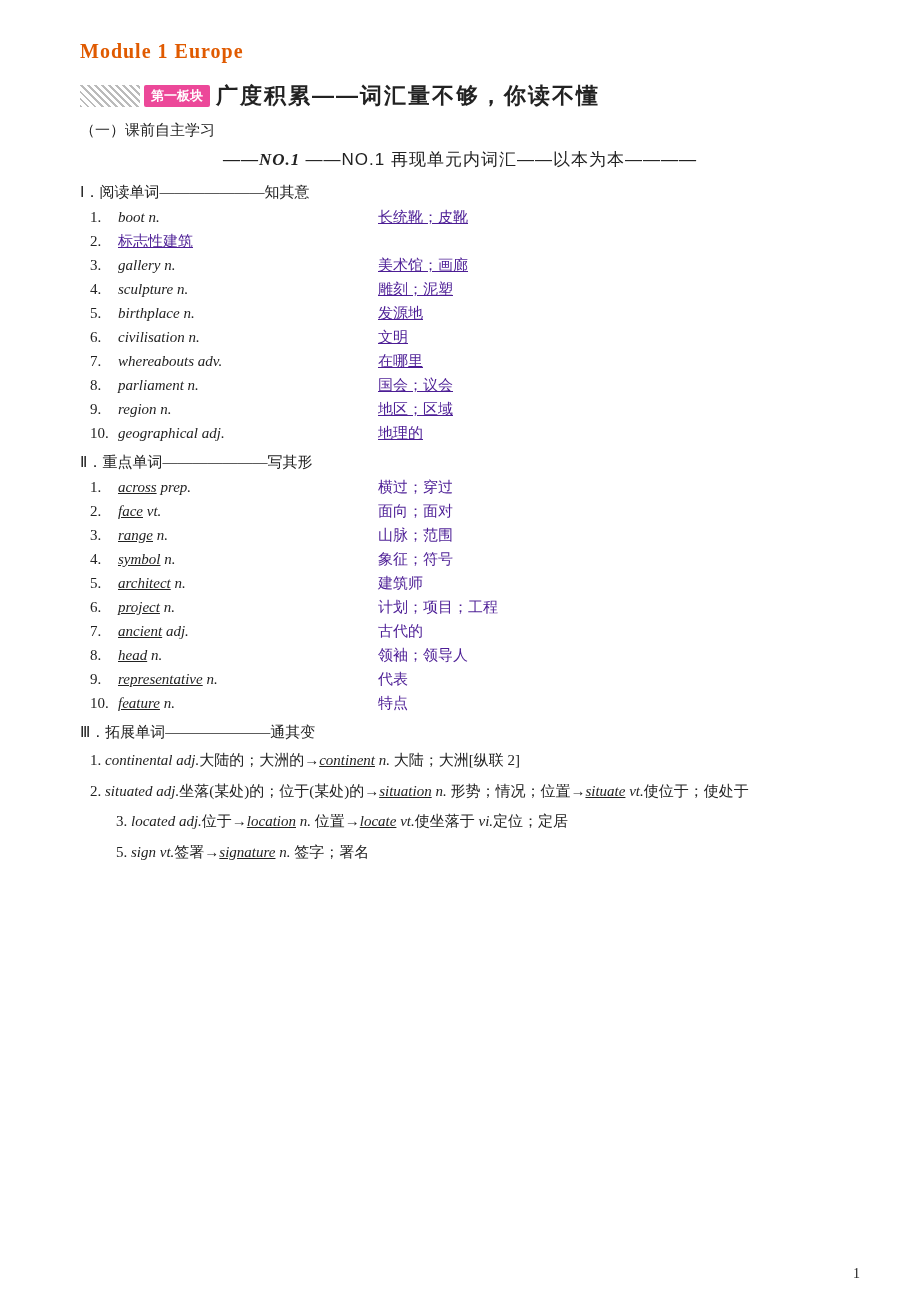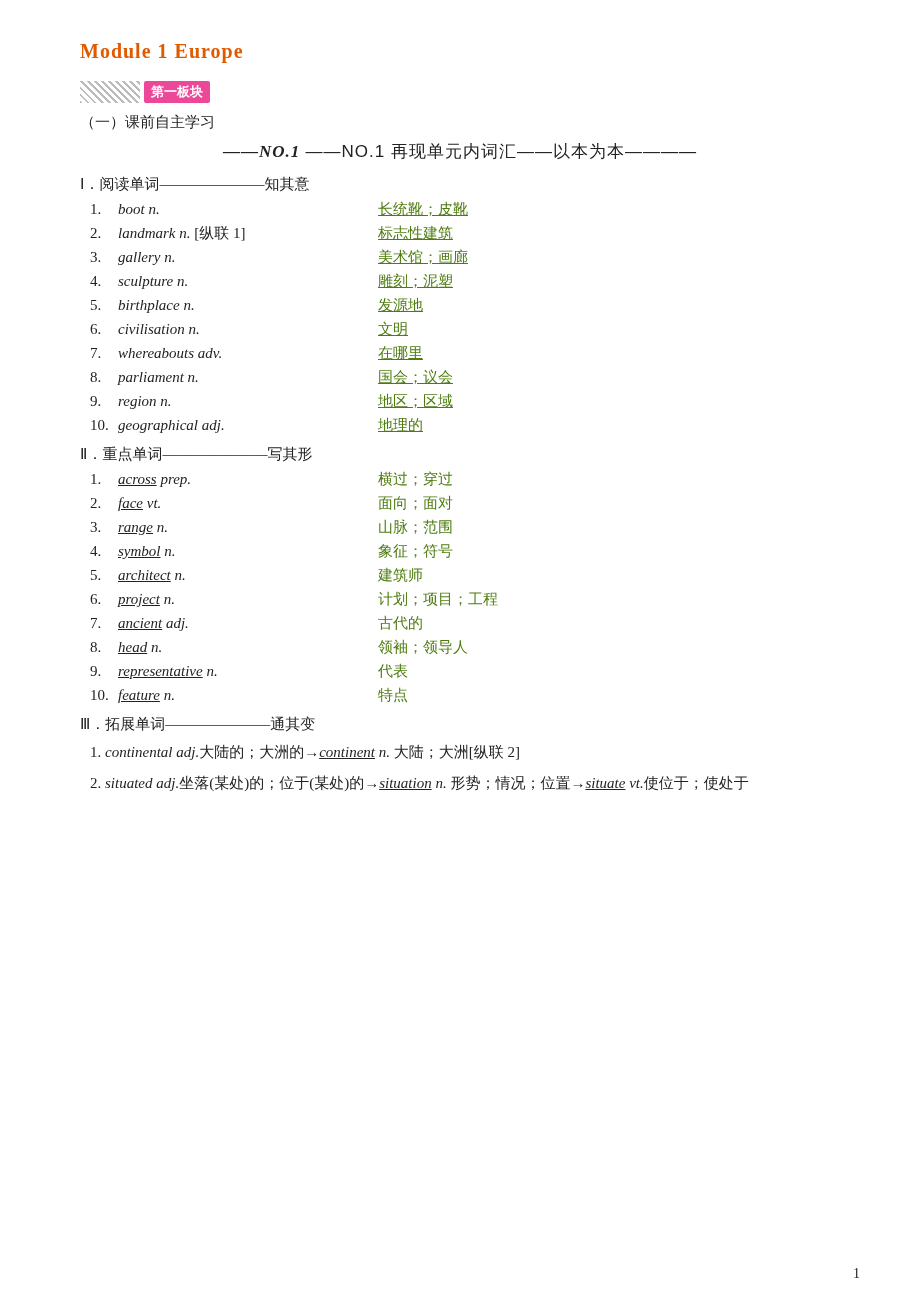--- a/index.html
+++ b/index.html
@@ -95,21 +95,21 @@
       color: #222;
       font-size: 15px;
     }
     .word-entry {
       min-width: 260px;
       font-size: 15px;
       font-family: "Times New Roman", "SimSun", serif;
     }
     .word-meaning {
       font-size: 15px;
-      color: #4d7c0f;
+      color: #4c1d95;
       text-decoration: underline;
       font-family: "SimSun", "宋体", serif;
     }
     .word-meaning.no-underline {
       text-decoration: none;
     }
     .expand-section {
       font-size: 15px;
       font-family: "SimSun", "宋体", serif;
     }
@@ -138,37 +138,37 @@
     .italic { font-style: italic; font-family: "Times New Roman", serif; }
   </style>
 </head>
 <body>
 
 <div class="page-title">Module 1 Europe</div>
 
 <div class="section-header">
   <span class="section-header-pattern"></span>
   <span class="section-header-badge">第一板块</span>
+  <span class="section-header-title">广度积累——词汇量不够，你读不懂</span>
 </div>
 
 <div class="sub-title">（一）课前自主学习</div>
 <div class="no1-title">
   ——<em>NO.<strong>1</strong></em> <span style="font-family:Liberation Sans, sans-serif;font-size:17px;font-weight:normal;">——NO.1 再现单元内词汇——以本为本——</span>——
 </div>
 
 <div class="roman-section">Ⅰ．阅读单词———————知其意</div>
 <ul class="word-list">
   <li class="word-row">
     <span class="word-num">1.</span>
     <span class="word-entry"><span class="italic">boot</span> <span class="italic">n.</span></span>
     <span class="word-meaning">长统靴；皮靴</span>
   </li>
   <li class="word-row">
     <span class="word-num">2.</span>
-    <span class="word-entry"><span class="italic">landmark</span> <span class="italic">n.</span> [纵联 1]</span>
     <span class="word-meaning">标志性建筑</span>
   </li>
   <li class="word-row">
     <span class="word-num">3.</span>
     <span class="word-entry"><span class="italic">gallery</span> <span class="italic">n.</span></span>
     <span class="word-meaning">美术馆；画廊</span>
   </li>
   <li class="word-row">
     <span class="word-num">4.</span>
     <span class="word-entry"><span class="italic">sculpture</span> <span class="italic">n.</span></span>
@@ -261,15 +261,21 @@
 </ul>
 
 <div class="roman-section">Ⅲ．拓展单词———————通其变</div>
 <div class="expand-section">
   <div class="expand-item">
     <span class="num">1. </span><span class="italic">continental</span> <em>adj.</em>大陆的；大洲的→<u><span class="italic">continent</span></u> <em>n.</em> 大陆；大洲[纵联 2]
   </div>
   <div class="expand-item">
     <span class="num">2. </span><span class="italic">situated</span> <em>adj.</em>坐落(某处)的；位于(某处)的→<u><span class="italic">situation</span></u> <em>n.</em> 形势；情况；位置→<u><span class="italic">situate</span></u> <em>vt.</em>使位于；使处于
   </div>
+  <div class="expand-item" style="padding-left:36px;">
+    <span class="num">3. </span><span class="italic">located</span> <em>adj.</em>位于→<u><span class="italic">location</span></u> <em>n.</em> 位置→<u><span class="italic">locate</span></u> <em>vt.</em>使坐落于 <em>vi.</em>定位；定居
+  </div>
+  <div class="expand-item" style="padding-left:36px;">
+    <span class="num">5. </span><span class="italic">sign</span> <em>vt.</em>签署→<u><span class="italic">signature</span></u> <em>n.</em> 签字；署名
+  </div>
 </div>
 
 <div class="page-num">1</div>
 
 </body></html>

